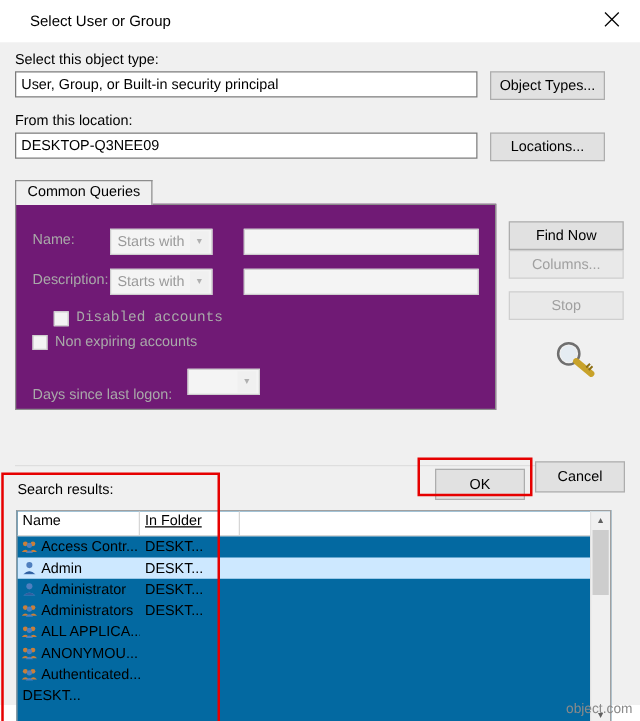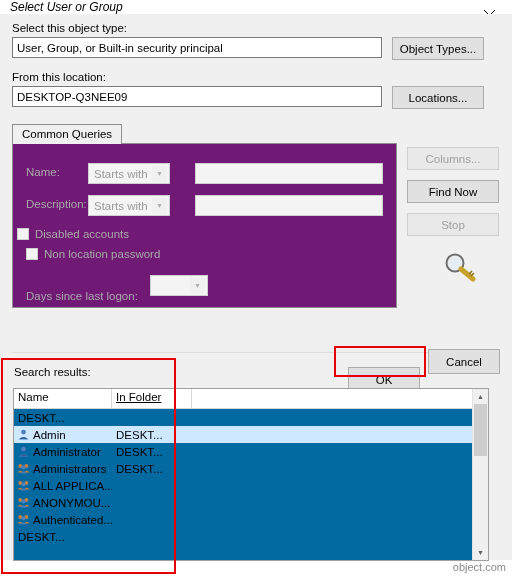--- a/index.html
+++ b/index.html
@@ -18,27 +18,26 @@
   }
   .dialog {
     position: absolute;
     left: 0; top: 0;
     width: 512px;
     height: 560px;
     background: #f0f0f0;
     box-sizing: border-box;
   }
   .titlebar {
-    height: 14px;
+    height: 34px;
     background: #ffffff;
     display: flex;
     align-items: center;
-    padding-left: 10px;
-    position: relative;
-    font-style: italic;
+    padding-left: 24px;
+    position: relative;
   }
   .titlebar .title {
     font-size: 12px;
     color: #000;
   }
   .close-btn {
     position: absolute;
     right: 0;
     top: 0;
     width: 45px;
@@ -335,144 +334,155 @@
           </div>
           <div class="txt-disabled" style="position:absolute; left:182px; top:19px; width:188px;"></div>
 
           <div style="position:absolute; left:13px; top:54px;" class="field-label">Description:</div>
           <div class="combo" style="position:absolute; left:75px; top:51px; width:82px;">
             <span>Starts with</span>
             <span class="arrow">▼</span>
           </div>
           <div class="txt-disabled" style="position:absolute; left:182px; top:51px; width:188px;"></div>
 
-          <div class="checkbox-row" style="position:absolute; left:4px; top:84px;">
+          <div class="checkbox-row" style="position:absolute; left:30px; top:84px;font-family:Liberation Mono, monospace;">
             <span class="cbox"></span>
             <span class="field-label">Disabled accounts</span>
           </div>
           <div class="checkbox-row" style="position:absolute; left:13px; top:104px;">
             <span class="cbox"></span>
-            <span class="field-label">Non location password</span>
+            <span class="field-label">Non expiring accounts</span>
           </div>
 
           <div style="position:absolute; left:13px; top:146px;" class="field-label">Days since last logon:</div>
           <div class="combo" style="position:absolute; left:137px; top:131px; width:58px;">
             <span></span>
             <span class="arrow">▼</span>
           </div>
         </div>
 
         <div style="margin-left:10px; padding-top:4px;">
+          <div class="btn" style="width:92px; margin-top:10px;">Find Now</div>
           <div class="btn disabled" style="width:92px;">Columns...</div>
-          <div class="btn" style="width:92px; margin-top:10px;">Find Now</div>
           <div class="btn disabled" style="width:92px; margin-top:10px;">Stop</div>
 
           <div style="margin-top:16px; margin-left:36px;">
             <svg width="34" height="30" viewBox="0 0 34 30">
               <circle cx="12" cy="11" r="8.5" fill="none" stroke="#6f6f6f" stroke-width="2"></circle>
               <circle cx="12" cy="11" r="6.5" fill="#dfe9f2" opacity="0.7"></circle>
               <path d="M18 17 L30 27" stroke="#c8a22a" stroke-width="5" stroke-linecap="round"></path>
               <path d="M26 22 l3 -3 m-1 5 l3 -3" stroke="#8d6f14" stroke-width="1.6"></path>
             </svg>
           </div>
         </div>
       </div>
     </div>
 
     <div class="sep" style="top:338px;"></div>
 
-    <div class="btn" style="position:absolute; left:348px; top:353px; width:72px; height:25px;">OK</div>
+    <div class="btn" style="position:absolute; left:348px; top:341px; width:72px; height:25px;">OK</div>
     <div class="btn" style="position:absolute; left:428px; top:335px; width:72px; height:25px;">Cancel</div>
 
     <div class="results-label">Search results:</div>
 
     <div class="listview">
       <div class="lv-header">
         <div class="lv-col c1">Name</div>
         <div class="lv-col c2">In Folder</div>
         <div class="lv-col c3"></div>
       </div>
       <div class="lv-rows" id="result-rows">
           <div class="lv-row">
-            <div class="lv-folder">DESKT...</div>
-          </div>
-          <div class="lv-row selected">
-            <div class="lv-name">
-              <span class="icon-user"><svg width="13" height="13" viewBox="0 0 16 16">
-                  <circle cx="8" cy="5" r="3" fill="#4f7fbf"></circle>
-                  <path d="M2 14 q6 -6 12 0 z" fill="#4f7fbf"></path>
-                  <path d="M3 13.5 q5 -4.5 10 0" fill="#2f5f9f"></path>
-                </svg></span>
-              <span>Admin</span>
-            </div>
-            <div class="lv-folder">DESKT...</div>
-          </div>
-          <div class="lv-row">
-            <div class="lv-name">
-              <span class="icon-user"><svg width="13" height="13" viewBox="0 0 16 16">
-                  <circle cx="8" cy="5" r="3" fill="#4f7fbf"></circle>
-                  <path d="M2 14 q6 -6 12 0 z" fill="#4f7fbf"></path>
-                  <path d="M3 13.5 q5 -4.5 10 0" fill="#2f5f9f"></path>
-                </svg></span>
-              <span>Administrator</span>
-            </div>
-            <div class="lv-folder">DESKT...</div>
-          </div>
-          <div class="lv-row">
             <div class="lv-name">
               <span class="icon-group"><svg width="13" height="13" viewBox="0 0 16 16">
                   <circle cx="4" cy="5" r="2.4" fill="#c97f3a"></circle>
                   <path d="M0.5 13 q3.5 -4.5 7 0 z" fill="#c97f3a"></path>
                   <circle cx="11.5" cy="5" r="2.4" fill="#c97f3a"></circle>
                   <path d="M8.5 13 q3.5 -4.5 7 0 z" fill="#c97f3a"></path>
                   <circle cx="8" cy="6.5" r="2.6" fill="#4f7fbf"></circle>
                   <path d="M4.3 14 q3.7 -4.8 7.4 0 z" fill="#4f7fbf"></path>
                 </svg></span>
-              <span>Administrators</span>
+              <span>Access Contr...</span>
+            </div>
+            <div class="lv-folder">DESKT...</div>
+          </div>
+          <div class="lv-row selected">
+            <div class="lv-name">
+              <span class="icon-user"><svg width="13" height="13" viewBox="0 0 16 16">
+                  <circle cx="8" cy="5" r="3" fill="#4f7fbf"></circle>
+                  <path d="M2 14 q6 -6 12 0 z" fill="#4f7fbf"></path>
+                  <path d="M3 13.5 q5 -4.5 10 0" fill="#2f5f9f"></path>
+                </svg></span>
+              <span>Admin</span>
+            </div>
+            <div class="lv-folder">DESKT...</div>
+          </div>
+          <div class="lv-row">
+            <div class="lv-name">
+              <span class="icon-user"><svg width="13" height="13" viewBox="0 0 16 16">
+                  <circle cx="8" cy="5" r="3" fill="#4f7fbf"></circle>
+                  <path d="M2 14 q6 -6 12 0 z" fill="#4f7fbf"></path>
+                  <path d="M3 13.5 q5 -4.5 10 0" fill="#2f5f9f"></path>
+                </svg></span>
+              <span>Administrator</span>
             </div>
             <div class="lv-folder">DESKT...</div>
           </div>
           <div class="lv-row">
             <div class="lv-name">
               <span class="icon-group"><svg width="13" height="13" viewBox="0 0 16 16">
                   <circle cx="4" cy="5" r="2.4" fill="#c97f3a"></circle>
                   <path d="M0.5 13 q3.5 -4.5 7 0 z" fill="#c97f3a"></path>
                   <circle cx="11.5" cy="5" r="2.4" fill="#c97f3a"></circle>
                   <path d="M8.5 13 q3.5 -4.5 7 0 z" fill="#c97f3a"></path>
                   <circle cx="8" cy="6.5" r="2.6" fill="#4f7fbf"></circle>
                   <path d="M4.3 14 q3.7 -4.8 7.4 0 z" fill="#4f7fbf"></path>
                 </svg></span>
-              <span>ALL APPLICA...</span>
-            </div>
-            <div class="lv-folder"></div>
+              <span>Administrators</span>
+            </div>
+            <div class="lv-folder">DESKT...</div>
           </div>
           <div class="lv-row">
             <div class="lv-name">
               <span class="icon-group"><svg width="13" height="13" viewBox="0 0 16 16">
                   <circle cx="4" cy="5" r="2.4" fill="#c97f3a"></circle>
                   <path d="M0.5 13 q3.5 -4.5 7 0 z" fill="#c97f3a"></path>
                   <circle cx="11.5" cy="5" r="2.4" fill="#c97f3a"></circle>
                   <path d="M8.5 13 q3.5 -4.5 7 0 z" fill="#c97f3a"></path>
                   <circle cx="8" cy="6.5" r="2.6" fill="#4f7fbf"></circle>
                   <path d="M4.3 14 q3.7 -4.8 7.4 0 z" fill="#4f7fbf"></path>
                 </svg></span>
-              <span>ANONYMOU...</span>
+              <span>ALL APPLICA...</span>
             </div>
             <div class="lv-folder"></div>
           </div>
           <div class="lv-row">
             <div class="lv-name">
               <span class="icon-group"><svg width="13" height="13" viewBox="0 0 16 16">
                   <circle cx="4" cy="5" r="2.4" fill="#c97f3a"></circle>
                   <path d="M0.5 13 q3.5 -4.5 7 0 z" fill="#c97f3a"></path>
                   <circle cx="11.5" cy="5" r="2.4" fill="#c97f3a"></circle>
                   <path d="M8.5 13 q3.5 -4.5 7 0 z" fill="#c97f3a"></path>
                   <circle cx="8" cy="6.5" r="2.6" fill="#4f7fbf"></circle>
                   <path d="M4.3 14 q3.7 -4.8 7.4 0 z" fill="#4f7fbf"></path>
                 </svg></span>
+              <span>ANONYMOU...</span>
+            </div>
+            <div class="lv-folder"></div>
+          </div>
+          <div class="lv-row">
+            <div class="lv-name">
+              <span class="icon-group"><svg width="13" height="13" viewBox="0 0 16 16">
+                  <circle cx="4" cy="5" r="2.4" fill="#c97f3a"></circle>
+                  <path d="M0.5 13 q3.5 -4.5 7 0 z" fill="#c97f3a"></path>
+                  <circle cx="11.5" cy="5" r="2.4" fill="#c97f3a"></circle>
+                  <path d="M8.5 13 q3.5 -4.5 7 0 z" fill="#c97f3a"></path>
+                  <circle cx="8" cy="6.5" r="2.6" fill="#4f7fbf"></circle>
+                  <path d="M4.3 14 q3.7 -4.8 7.4 0 z" fill="#4f7fbf"></path>
+                </svg></span>
               <span>Authenticated...</span>
             </div>
             <div class="lv-folder"></div>
           </div>
           <div class="lv-row">
             <div class="lv-folder">DESKT...</div>
           </div>
         </div>
 
       <div class="scrollbar">

